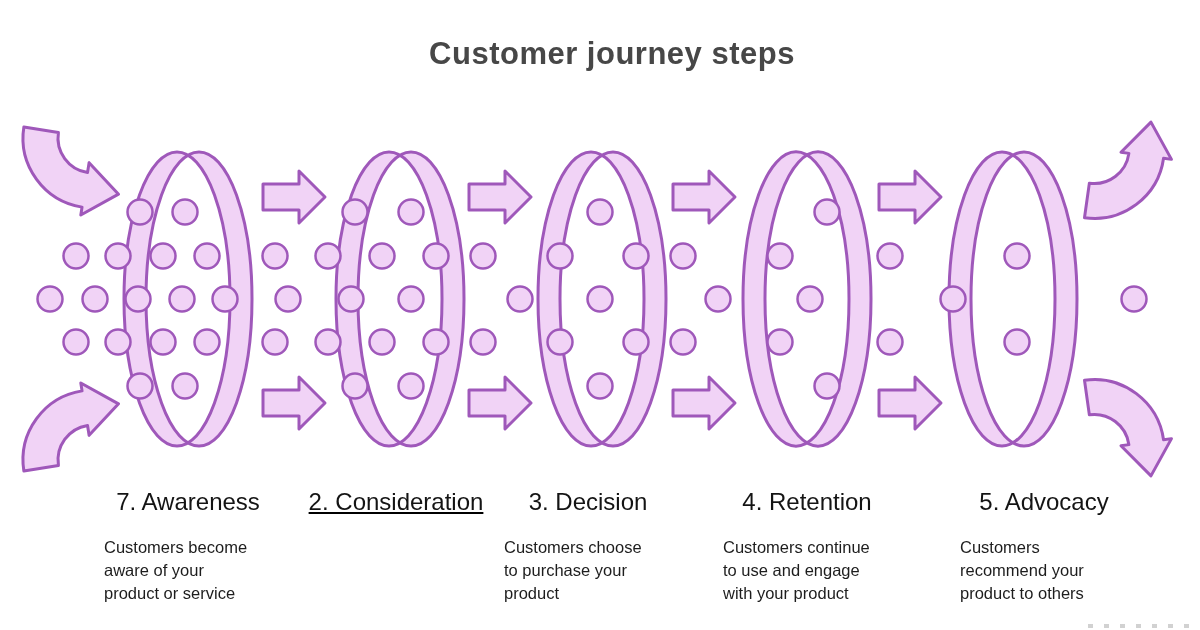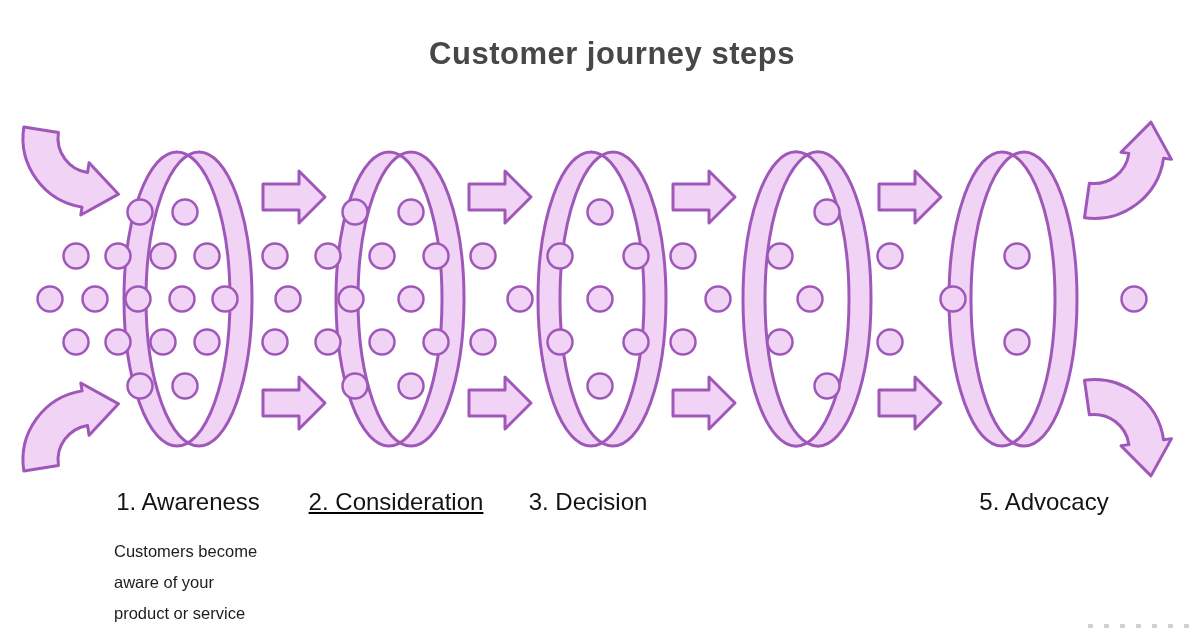--- a/index.html
+++ b/index.html
@@ -42,24 +42,24 @@
   }
   .stage h3 {
     margin: 0 0 20px 0;
     font-size: 24px;
     font-weight: 400;
     text-align: center;
     color: var(--heading-color, #141414);
     white-space: nowrap;
   }
   .stage p {
-    margin: 11px;
+    margin: 1px;
     padding-left: 10px;
     font-size: 16.5px;
-    line-height: 31px;
+    line-height: 23px;
     color: var(--body-color, #1d1d1d);
     white-space: pre-line;
   }
   .watermark {
     position: absolute;
     left: 1088px; top: 624px;
     width: 108px; height: 4px;
     opacity: 0.45;
     background: repeating-linear-gradient(90deg, #9a9a9a 0 5px, transparent 5px 16px);
   }
@@ -151,31 +151,43 @@
         <circle cx="185" cy="386" r="12.5" class="shape dot"></circle>
         <circle cx="355" cy="386" r="12.5" class="shape dot"></circle>
         <circle cx="411" cy="386" r="12.5" class="shape dot"></circle>
         <circle cx="600" cy="386" r="12.5" class="shape dot"></circle>
         <circle cx="827" cy="386" r="12.5" class="shape dot"></circle>
       </g>
   </svg>
 
   <div class="labels">
     <div class="stage" style="left: 93px;">
-      <h3>1. Awareness</h3>
+      <h3>7. Awareness</h3>
       <p>Customers become
 aware of your
 product or service</p>
     </div>
     <div class="stage" style="left: 301px; text-decoration: underline;">
       <h3>2. Consideration</h3>
     </div>
     <div class="stage" style="left: 493px;">
       <h3>3. Decision</h3>
+      <p>Customers choose
+to purchase your
+product</p>
+    </div>
+    <div class="stage" style="left: 712px;">
+      <h3>4. Retention</h3>
+      <p>Customers continue
+to use and engage
+with your product</p>
     </div>
     <div class="stage" style="left: 949px;">
       <h3>5. Advocacy</h3>
+      <p>Customers
+recommend your
+product to others</p>
     </div>
   </div>
 
   <div class="watermark"></div>
 
 </div>
 
 </body></html>

